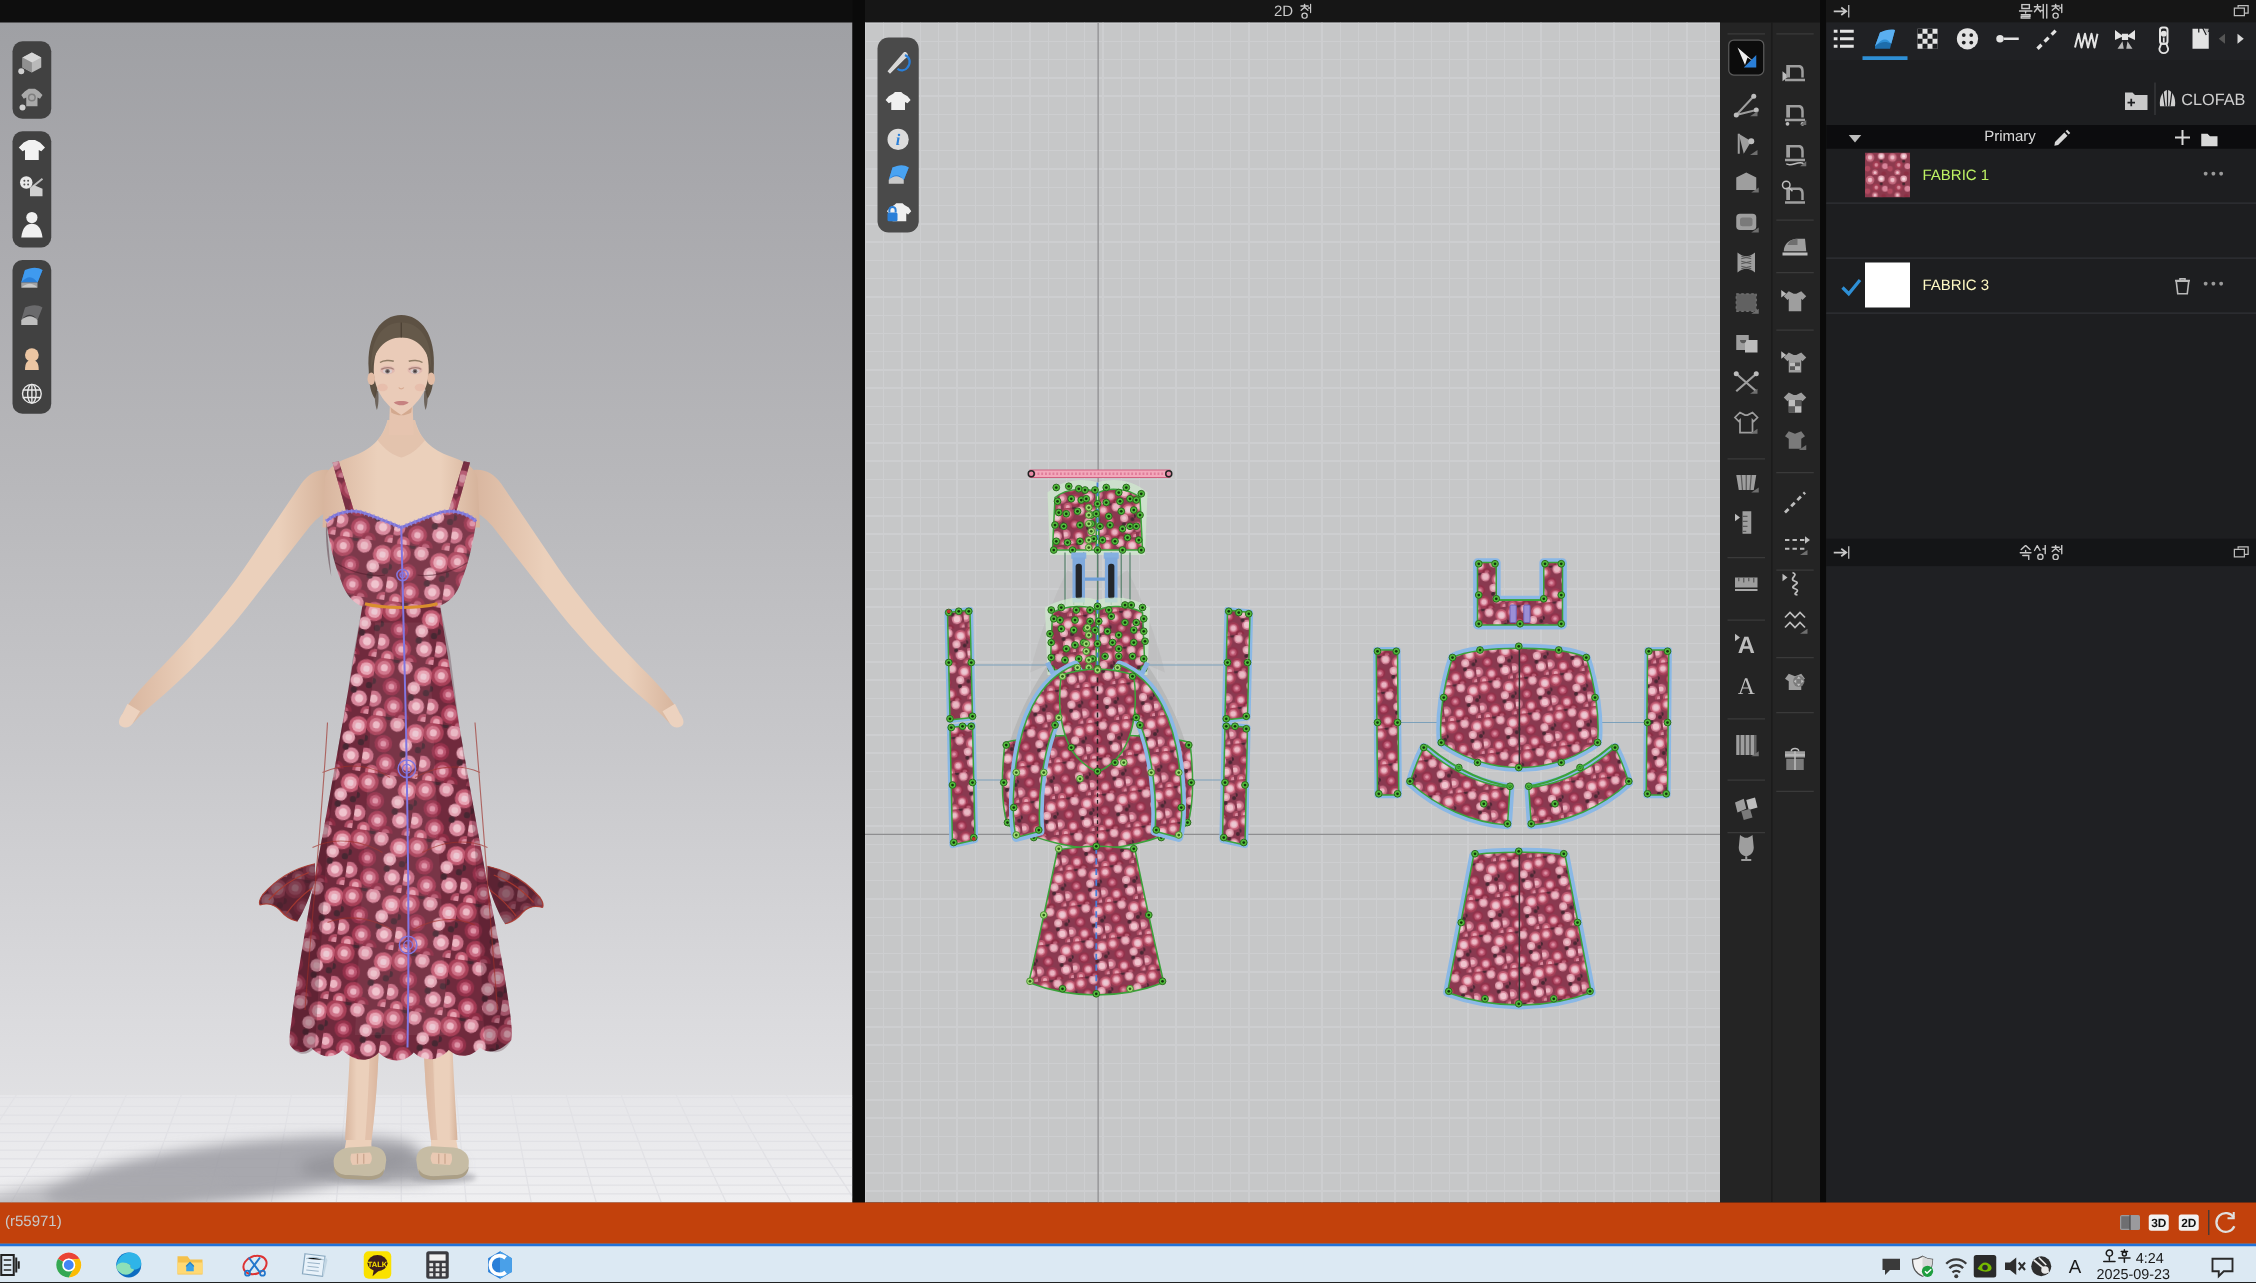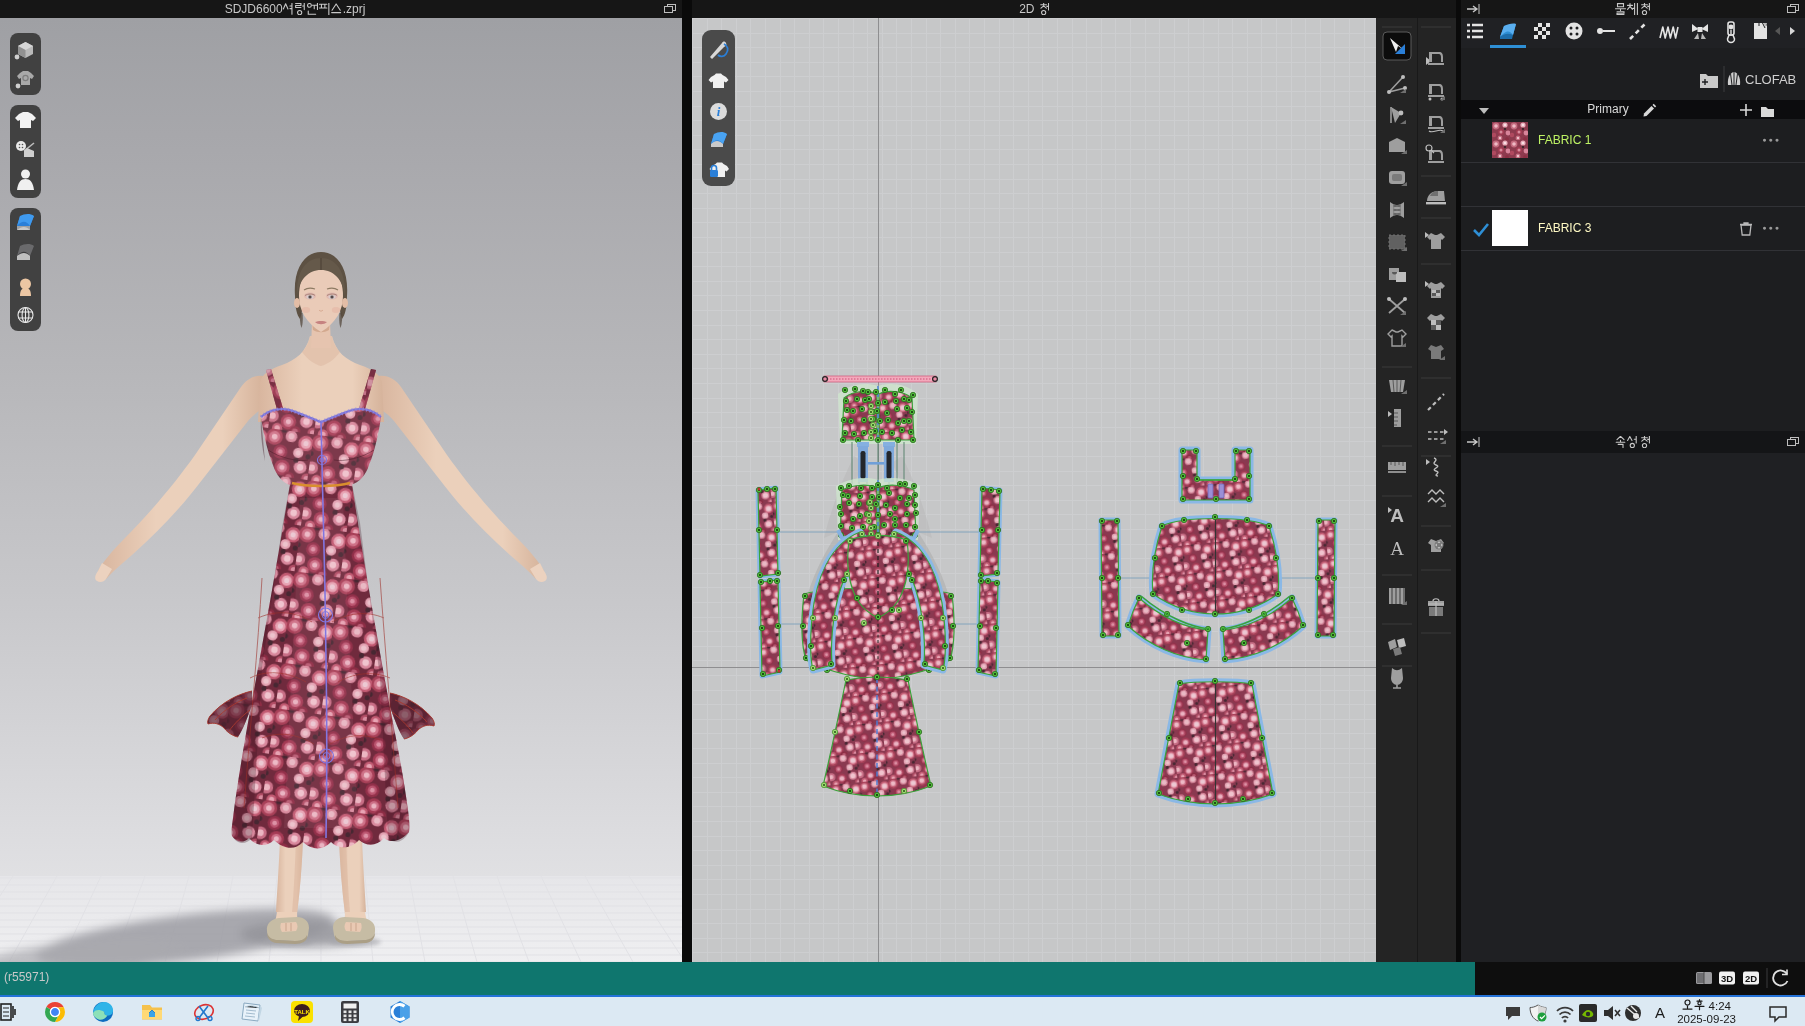--- a/index.html
+++ b/index.html
@@ -32,55 +32,30 @@
 .hdr{position:absolute;left:0;top:52px;width:344px;height:19px;background:#0c0c0e;color:#dadada;font-size:12px;line-height:19px;}
 .frow{position:absolute;left:0;width:344px;height:43px;}
 .frow .thumb{position:absolute;left:31px;top:3px;width:36px;height:36px;}
 .frow .fname{position:absolute;left:77px;top:0;line-height:43px;font-size:12px;color:#bef264;}
 .frow .dots{position:absolute;right:24px;top:0;line-height:41px;font-size:7px;color:#9a9a9a;letter-spacing:2px;}
 .rowsep{position:absolute;left:0;width:344px;height:1px;background:#313236;}
 #pprop{position:absolute;left:1461px;top:431px;width:344px;height:531px;}
 #pproptitle{position:absolute;left:0;top:0;width:344px;height:22px;background:#141517;color:#c8c8c8;font-size:12px;line-height:22px;}
 #propbody{position:absolute;left:0;top:22px;width:344px;height:509px;background:#1f2023;}
 
-#statusbar{position:absolute;left:0;top:962px;width:1475px;height:33px;background:#0f766e;color:#c9c9c9;font-size:12px;}
+#statusbar{position:absolute;left:0;top:962px;width:1805px;height:33px;background:#c2410c;color:#c9c9c9;font-size:12px;}
 
 #taskbar{position:absolute;left:0;top:995px;width:1805px;height:31px;background:#dce9f3;border-top:2px solid #2472d8;box-sizing:border-box;}
 .gapv{position:absolute;top:0;height:962px;background:#0a0a0a;}
 </style>
 </head>
 <body>
 <div id="root">
 
 <div id="p3d">
-  <div class="titlebar" style="left:0;width:682px;">
-    <span class="tb-text" style="left:295px;">SDJD6600<svg width="60" height="12" viewBox="0 0 60 12" style="vertical-align:-1.5px;">
-            <g transform="translate(0,0)" stroke="#c8c8c8" stroke-width="1.1" fill="none" stroke-linecap="round">
-              <path d="M3 .8 L.7 6 M3 .8 L5.3 6 M9.3 .3 v11 M9.3 3 h-2 M9.3 5.6 h-2"></path>
-            </g>
-            <g transform="translate(12,0)" stroke="#c8c8c8" stroke-width="1.1" fill="none" stroke-linecap="round">
-              <path d="M1 .5 h5.3 v2 h-5.3 v2 h5.3 M9.6 0 v6.6 M9.6 3 h-1.6 M1 .5 v0"></path>
-              <circle cx="5" cy="9.6" r="2.1"></circle>
-            </g>
-            <g transform="translate(24,0)" stroke="#c8c8c8" stroke-width="1.1" fill="none" stroke-linecap="round">
-              <circle cx="2.8" cy="2.4" r="1.9"></circle>
-              <path d="M5.6 2.2 h4.4 M7.6 2.2 v3.6 M10.8 0 v6.4 M1.6 8 v3.2 h7.4"></path>
-            </g>
-            <g transform="translate(36,0)" stroke="#c8c8c8" stroke-width="1.1" fill="none" stroke-linecap="round">
-              <path d="M.8 1.2 h7.4 M2.8 1.2 v3.8 M6.2 1.2 v3.8 M.8 5 h7.4 M10.2 0 v12"></path>
-            </g>
-            <g transform="translate(48,0)" stroke="#c8c8c8" stroke-width="1.1" fill="none" stroke-linecap="round">
-              <path d="M5.5 1 L1.4 7.2 M5.5 1 L9.6 7.2 M1 9.6 h9"></path>
-            </g>
-          </svg>.zprj</span>
-    <span class="winicon" style="left:664px;">
-          <span class="b" style="left:3px;top:0;width:7px;height:5px;"></span>
-          <span class="b" style="left:0;top:2px;width:7px;height:5px;background:#161616;"></span>
-        </span>
-  </div>
   <div id="p3dview">
     <svg id="avatar" width="682" height="944" viewBox="0 0 682 944">
       <defs>
         <pattern id="fl" patternUnits="userSpaceOnUse" width="36" height="36" patternTransform="rotate(8) scale(1.28)">
           <rect width="36" height="36" fill="#702a3d"></rect>
           <circle cx="6" cy="6" r="6.5" fill="#a84058"></circle>
               <circle cx="6" cy="6" r="4.4" fill="#cf7288"></circle>
               <circle cx="6" cy="6" r="2.2" fill="#edbac6"></circle>
           <circle cx="19" cy="4" r="4.5" fill="#d98a9e"></circle>
               <circle cx="19" cy="4" r="2.4" fill="#e9b9c4"></circle>

